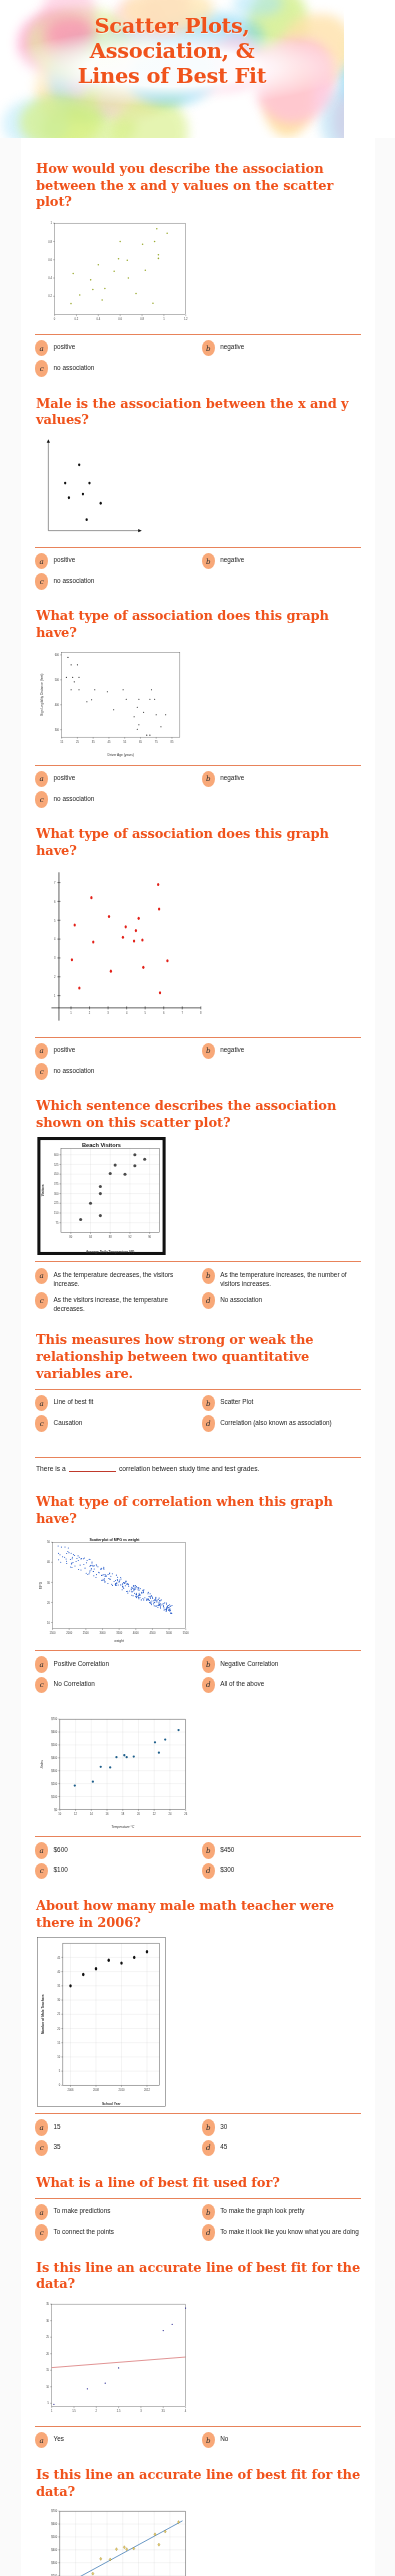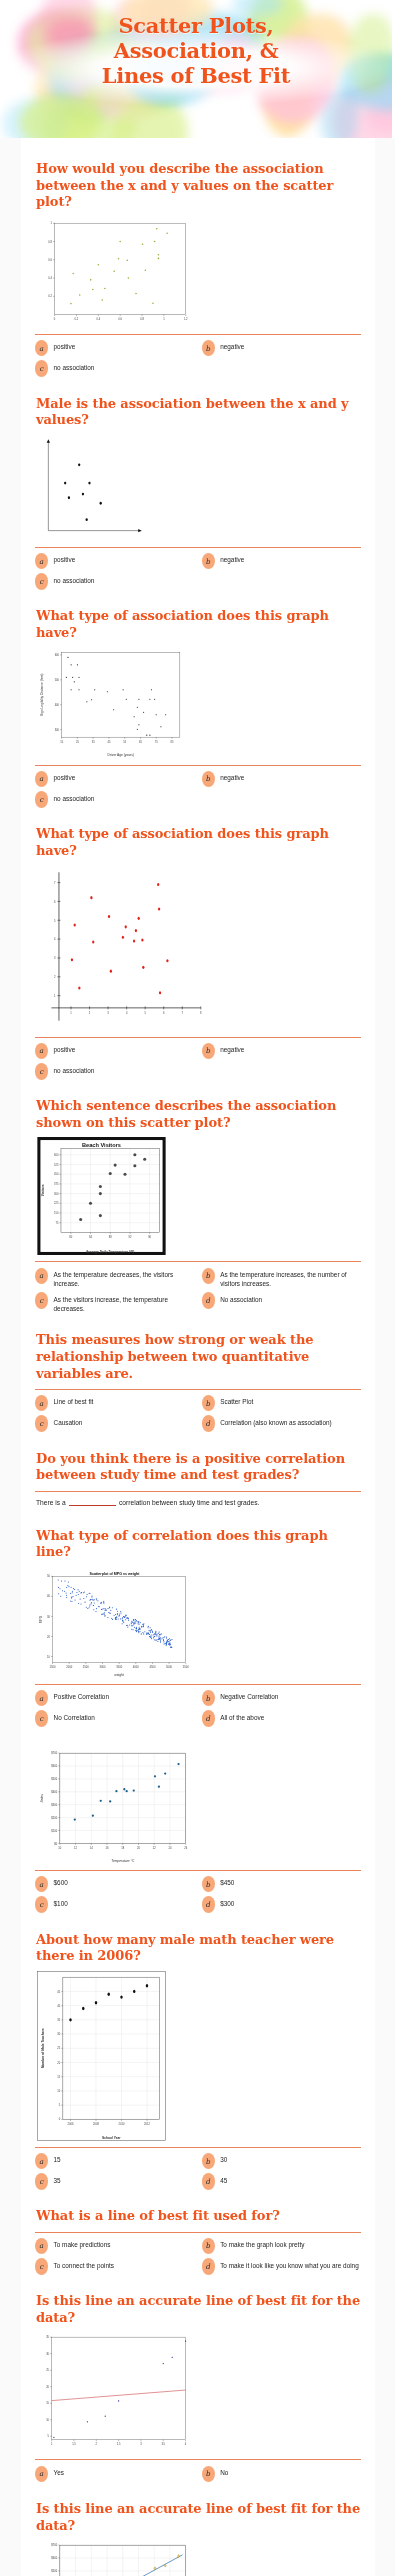--- a/index.html
+++ b/index.html
@@ -7,21 +7,21 @@
   body {
     font-family: "Liberation Sans", sans-serif;
     background: #ffffff;
     width: 396px;
     position: relative;
   }
 
   
   .banner {
     position: relative;
-    width: 392px;
+    width: 344px;
     height: 138px;
     overflow: hidden;
     background: #ffffff;
   }
   .blob { position: absolute; border-radius: 50% 42% 55% 48%; filter: blur(5.2px); opacity: .72; }
   .banner-title {
     position: absolute;
     left: 0; right: 0; top: 14.4px;
     text-align: center;
     font-family: "DejaVu Serif", serif;
@@ -497,30 +497,29 @@
             <div class="bubble">c</div>
             <div class="opt-text">Causation</div>
           </div>
           <div class="opt">
             <div class="bubble">d</div>
             <div class="opt-text">Correlation (also known as association)</div>
           </div>
         </div>
       </div>
       <div class="q-block">
-        <div class="q-title">Do you think there is a positive correlation between study time and test grades?</div>
         <hr class="divider">
         <div class="fill-sentence">
           <span>There is a</span>
           <span class="blank-line"></span>
           <span>correlation between study time and test grades.</span>
         </div>
       </div>
       <div class="q-block">
-        <div class="q-title">What type of correlation does this graph line?</div>
+        <div class="q-title">What type of correlation when this graph have?</div>
         <div class="plot-wrap">
           <svg viewBox="0 0 300 215" width="155" height="111" class="plot">
             <text x="150" y="15" text-anchor="middle" font-size="7" font-weight="bold" fill="#111">Scatterplot of MPG vs weight</text>
             <rect x="30" y="18" width="258" height="167" fill="none" stroke="#555" stroke-width="0.8"></rect>
             <line x1="30" y1="185" x2="30" y2="188" stroke="#444" stroke-width="0.7"></line>
             <text x="30" y="196" text-anchor="middle" class="tickTxt" font-size="4.6">1500</text>
             <line x1="62.25" y1="185" x2="62.25" y2="188" stroke="#444" stroke-width="0.7"></line>
             <text x="62.25" y="196" text-anchor="middle" class="tickTxt" font-size="4.6">2000</text>
             <line x1="94.5" y1="185" x2="94.5" y2="188" stroke="#444" stroke-width="0.7"></line>
             <text x="94.5" y="196" text-anchor="middle" class="tickTxt" font-size="4.6">2500</text>

